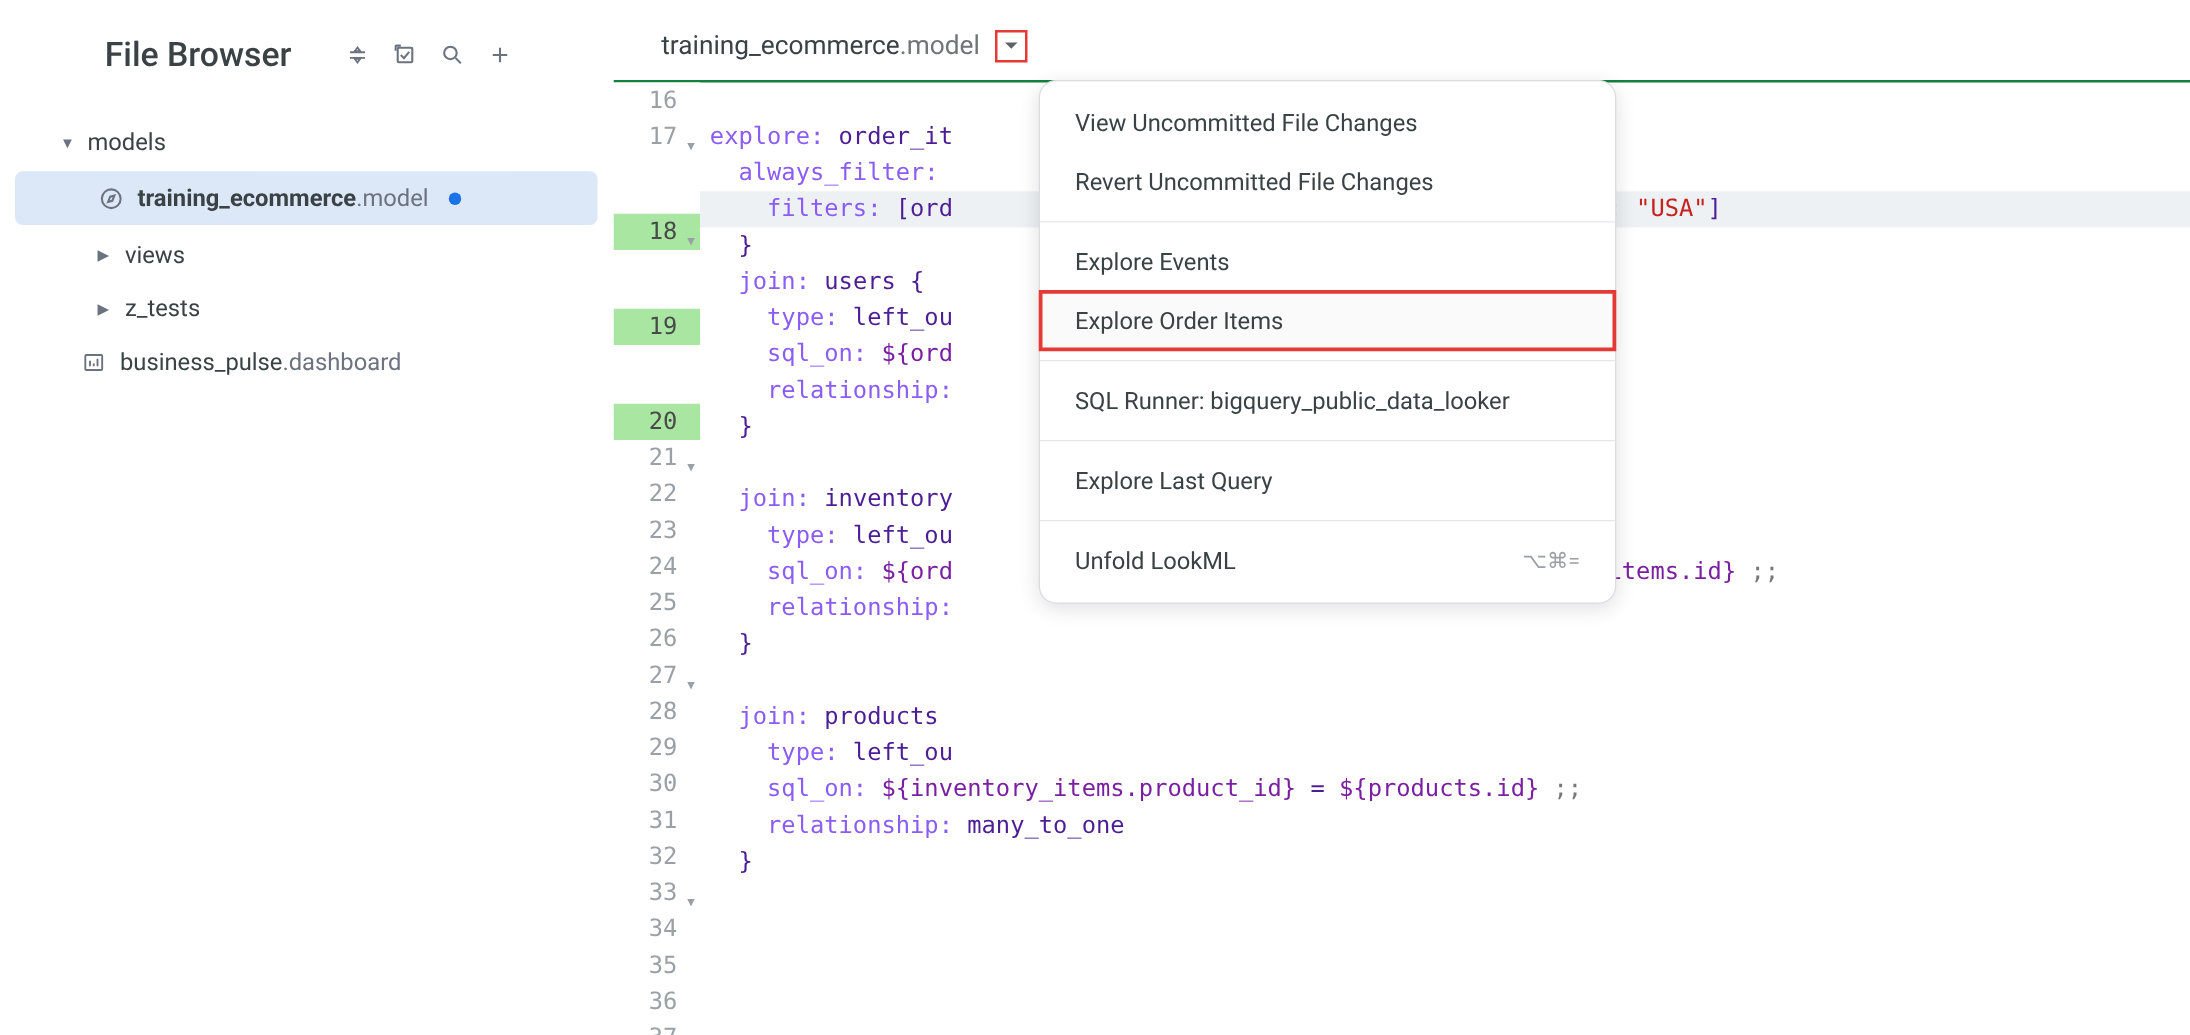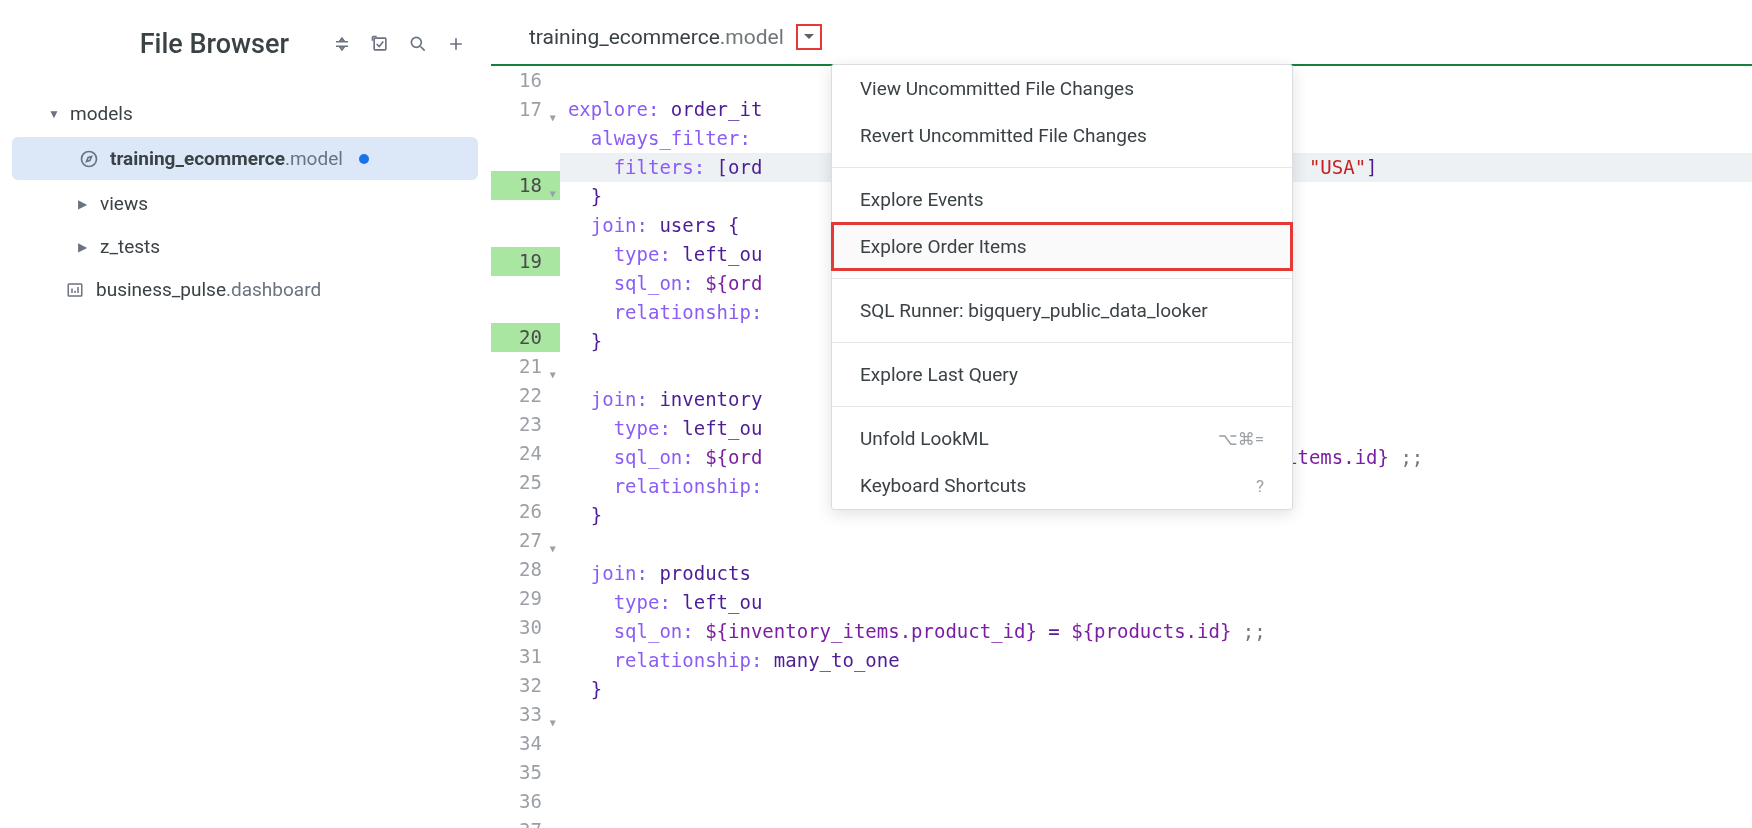--- a/index.html
+++ b/index.html
@@ -13,21 +13,21 @@
       color: #3a4245;
     }
     .sidebar {
       width: 490px;
       background: #fff;
       padding: 20px 0;
     }
     .sidebar-header {
       display: flex;
       align-items: center;
-      justify-content: flex-end;
+      justify-content: center;
       padding: 8px 24px 24px 28px;
       gap: 43px;
     }
     .sidebar-title {
       font-size: 27px;
       font-weight: 500;
       color: #3a4245;
     }
     .sidebar-icons {
       display: flex;
@@ -117,23 +117,23 @@
     .pln { color:#4c1d95; }
     .dim2 { color:#777;}
 
     .menu {
       position:absolute;
       top: 0px;
       left: 340px;
       width: 462px;
       background:#fff;
       border:1px solid #dadce0;
-      border-radius:3px;
+      border-radius:14px;
       box-shadow: 0 4px 16px rgba(0,0,0,0.12);
-      padding: 0 0;
+      padding: 10px 0;
       font-size: 19px;
       color:#3a4245;
       z-index:10;
     }
     .menu-item {
       padding: 12px 28px;
       display:flex;
       justify-content:space-between;
       align-items:center;
       cursor:pointer;
@@ -296,19 +296,15 @@
         </div>
       <div class="menu-sep"></div>
       <div class="menu-item">
           <span>Explore Last Query</span>
         </div>
       <div class="menu-sep"></div>
       <div class="menu-item">
           <span>Unfold LookML</span>
           <span class="shortcut">⌥⌘=</span>
         </div>
-      <div class="menu-item">
-          <span>Keyboard Shortcuts</span>
-          <span class="shortcut">?</span>
-        </div>
     </div>
   </div>
 </div>
 
 </body></html>

